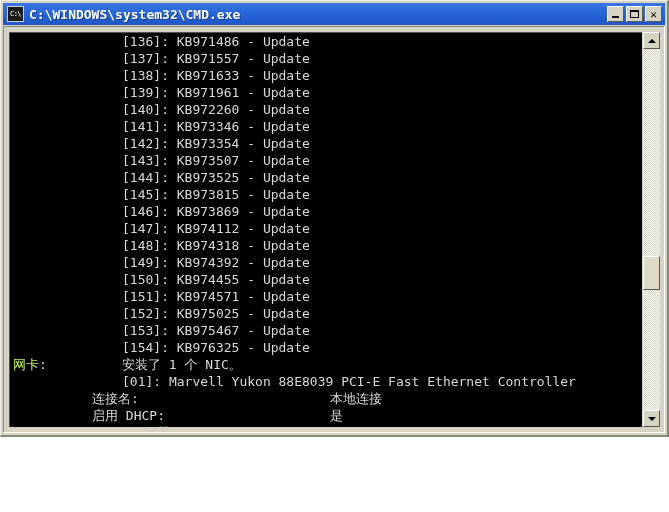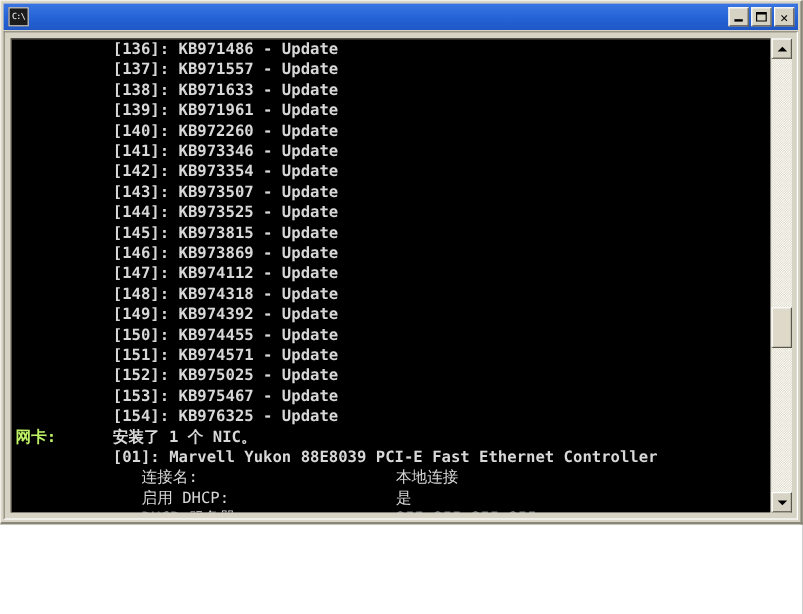--- a/index.html
+++ b/index.html
@@ -60,22 +60,22 @@
     border-left:1px solid #555248;border-top:1px solid #555248;
   }
   .term{
     position:relative;
     font-family:"DejaVu Sans Mono","Liberation Mono",monospace;
     font-size:13px;line-height:17px;color:#d8d8d8;
     white-space:pre;
   }
   .line{height:17px;position:relative;}
   .lbl-col{position:absolute;left:3px;top:0;color:#bef264;}
-  .pad-ind{padding-left:84px;font-weight:bold;}
-  .pad-sub{padding-left:108px;}
+  .pad-ind{padding-left:112px;}
+  .pad-sub{padding-left:82px;}
   .val-col{position:absolute;left:320px;top:0;}
   .scrollbar{
     position:absolute;top:5px;right:4px;width:17px;bottom:5px;
     background:#ffffff;
     background-image:
       linear-gradient(45deg,#d8d5c6 25%,transparent 25%,transparent 75%,#d8d5c6 75%),
       linear-gradient(45deg,#d8d5c6 25%,transparent 25%,transparent 75%,#d8d5c6 75%);
     background-size:2px 2px;background-position:0 0,1px 1px;
     background-color:#fbfaf4;
   }
@@ -96,20 +96,21 @@
     box-sizing:border-box;
   }
 </style>
 </head>
 <body>
 
 <div class="window">
 
   <div class="titlebar">
     <div class="title-icon">C:\</div>
+    <div class="title-text">C:\WINDOWS\system32\CMD.exe</div>
     <div class="title-buttons">
       <div class="tbtn">
           <span class="min"></span>
         </div>
       <div class="tbtn">
           <span class="max"></span>
         </div>
       <div class="tbtn">✕</div>
     </div>
   </div>

